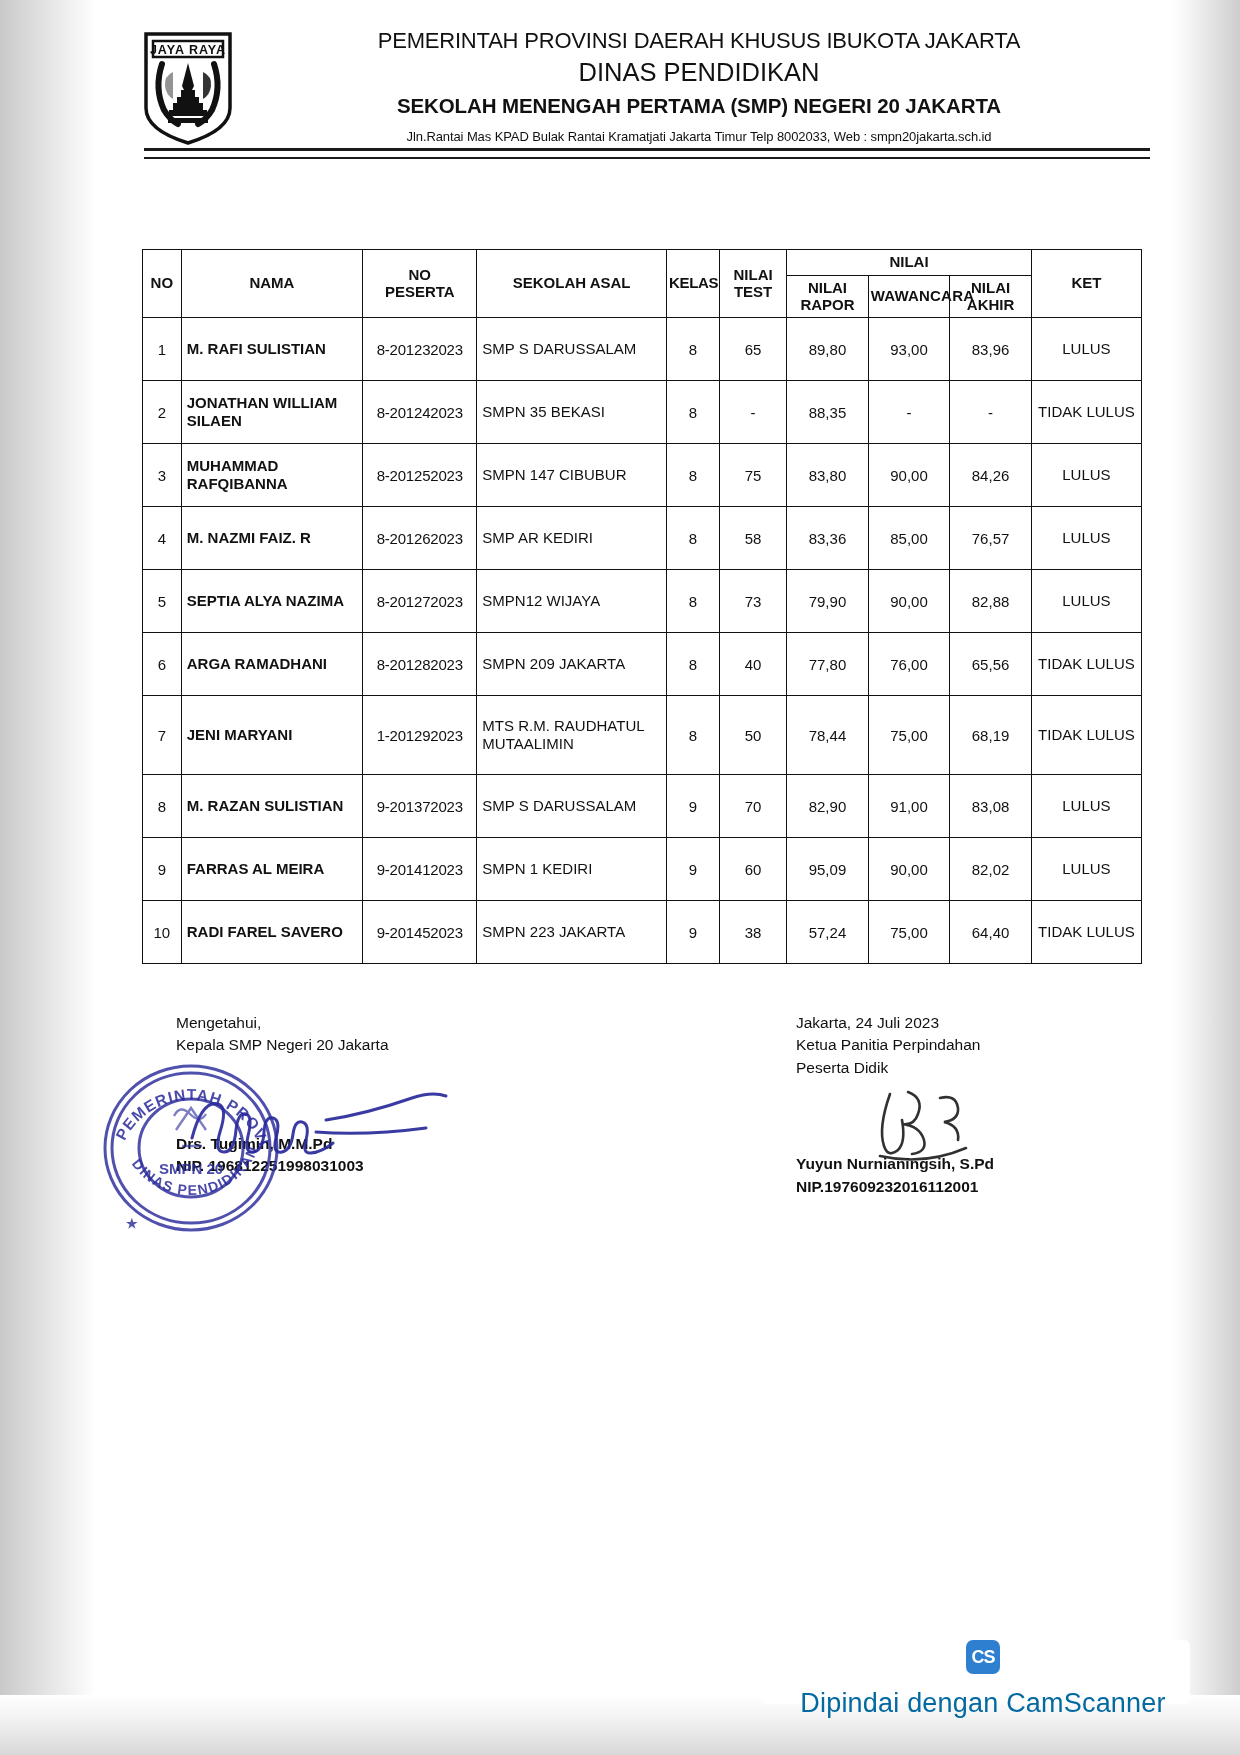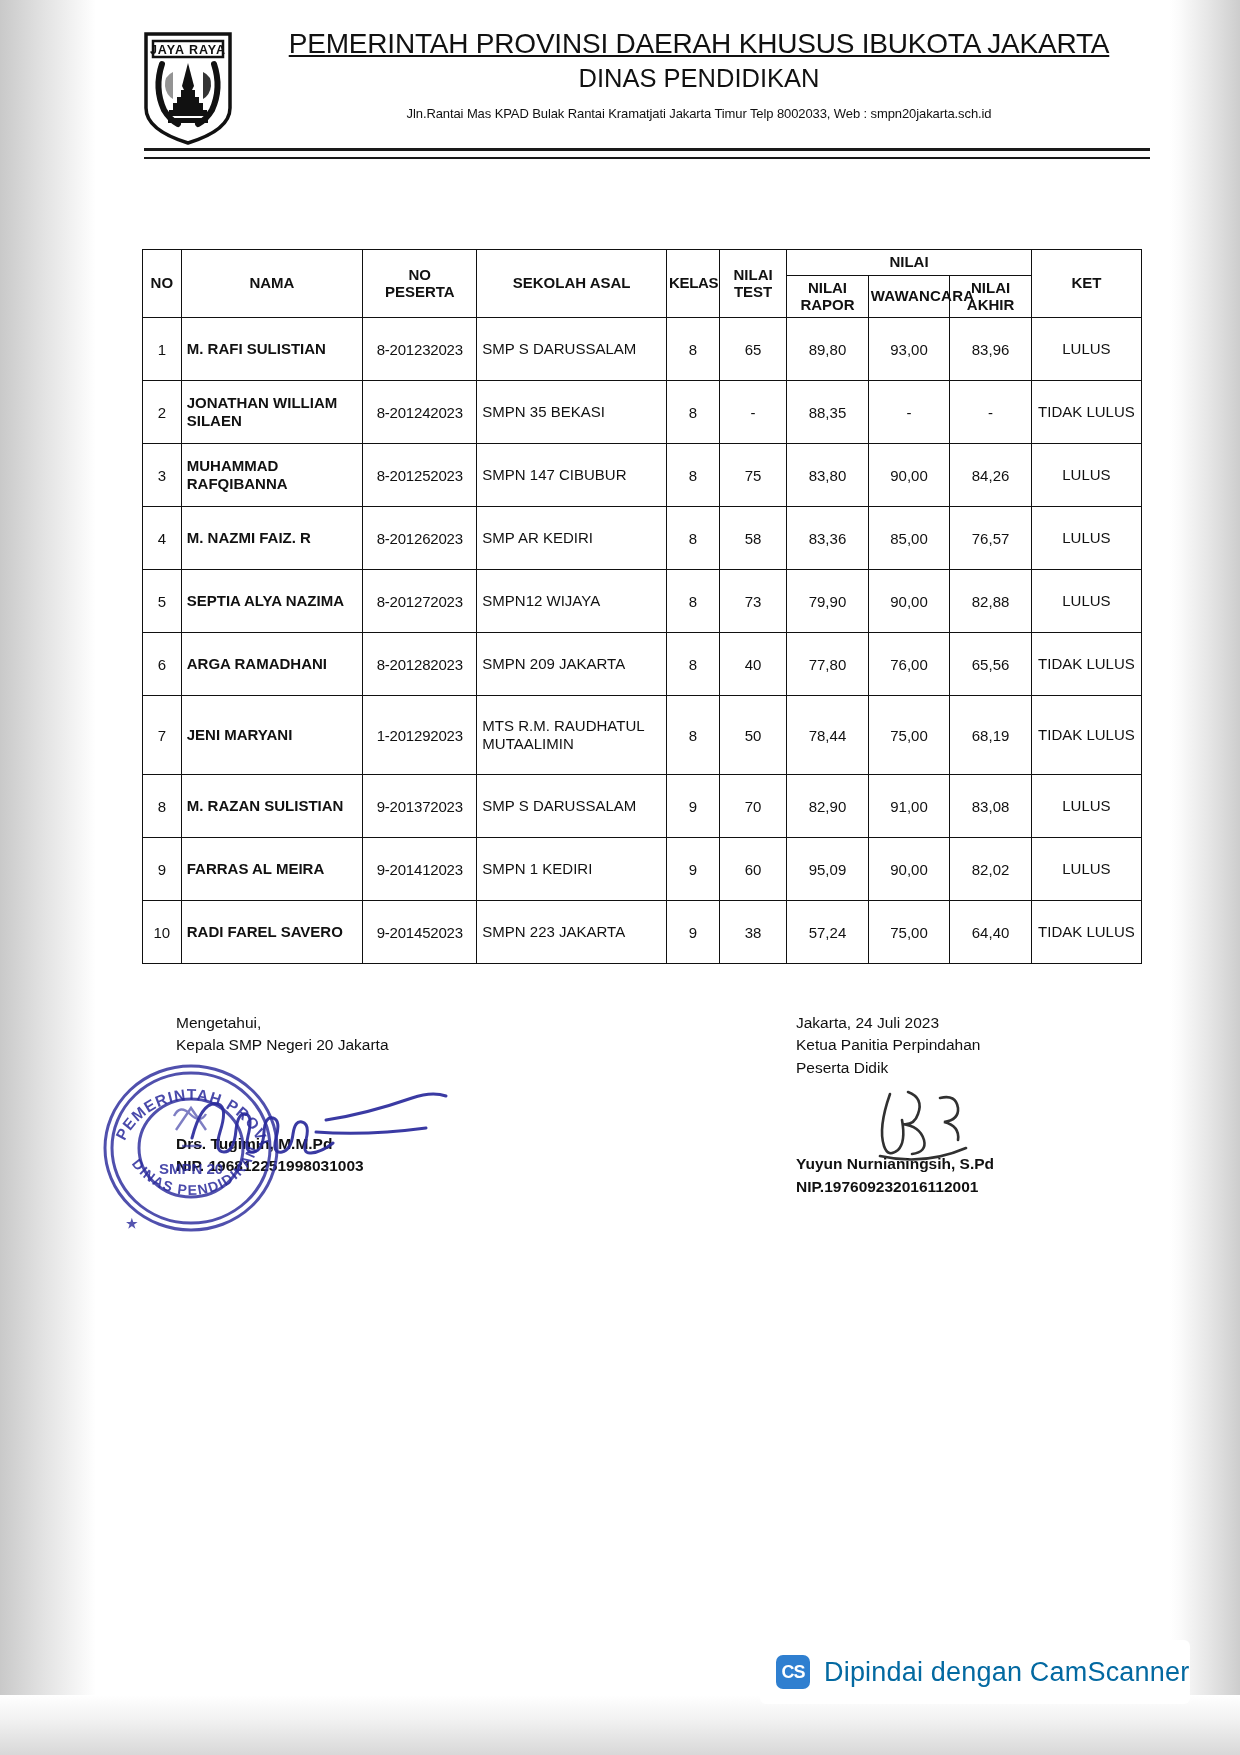--- a/index.html
+++ b/index.html
@@ -67,26 +67,25 @@
   .crest svg { display:block; }
 
   .head-lines {
     position: absolute;
     left: 150px;
     top: 6px;
     width: 906px;
     text-align: center;
   }
   .hl1 {
-    font-size: 28px;
+    font-size: 22px;
     letter-spacing: -0.2px;
     font-weight: 400;
     line-height: 1.16;
     white-space: nowrap;
-    text-decoration: underline;
   }
   .hl2 {
     font-size: 25.5px;
     font-weight: 400;
     line-height: 1.3;
     margin-top: 2px;
   }
   .hl3 {
     font-size: 20.5px;
     font-weight: bold;
@@ -266,20 +265,21 @@
     top: 1640px;
     width: 430px;
     height: 64px;
     background: rgba(255,255,255,0.92);
     border-radius: 6px;
     display: flex;
     align-items: center;
     gap: 14px;
     padding-left: 16px;
     box-sizing: border-box;
+    flex-direction: column;
   }
   .cam-badge {
     width: 34px;
     height: 34px;
     background: #2f7fd0;
     border-radius: 7px;
     color: #fff;
     font-size: 18px;
     font-weight: bold;
     display: flex;
@@ -319,20 +319,21 @@
           <path d="M22 34 Q14 58 24 80 Q30 90 38 94" fill="none" stroke="#111" stroke-width="6" stroke-linecap="round"></path>
           <path d="M74 34 Q82 58 72 80 Q66 90 58 94" fill="none" stroke="#111" stroke-width="6" stroke-linecap="round"></path>
           <path d="M63 42 q9 4 8 14 q-1 9 -8 13" fill="#111" opacity="0.85"></path>
           <path d="M33 42 q-9 4 -8 14 q1 9 8 13" fill="#111" opacity="0.45"></path>
           <rect x="28" y="88" width="40" height="5" fill="#111"></rect>
         </svg>
       </div>
       <div class="head-lines">
         <div class="hl1">PEMERINTAH PROVINSI DAERAH KHUSUS IBUKOTA JAKARTA</div>
         <div class="hl2">DINAS PENDIDIKAN</div>
+        <div class="hl3">SEKOLAH MENENGAH PERTAMA (SMP) NEGERI 20 JAKARTA</div>
         <div class="hl4">Jln.Rantai Mas KPAD Bulak Rantai Kramatjati Jakarta Timur Telp 8002033, Web : smpn20jakarta.sch.id</div>
       </div>
     </div>
     <div class="rule"></div>
 
 
     <div class="tbl-wrap">
       <table class="rekap">
         <colgroup>
           <col class="w-no">

